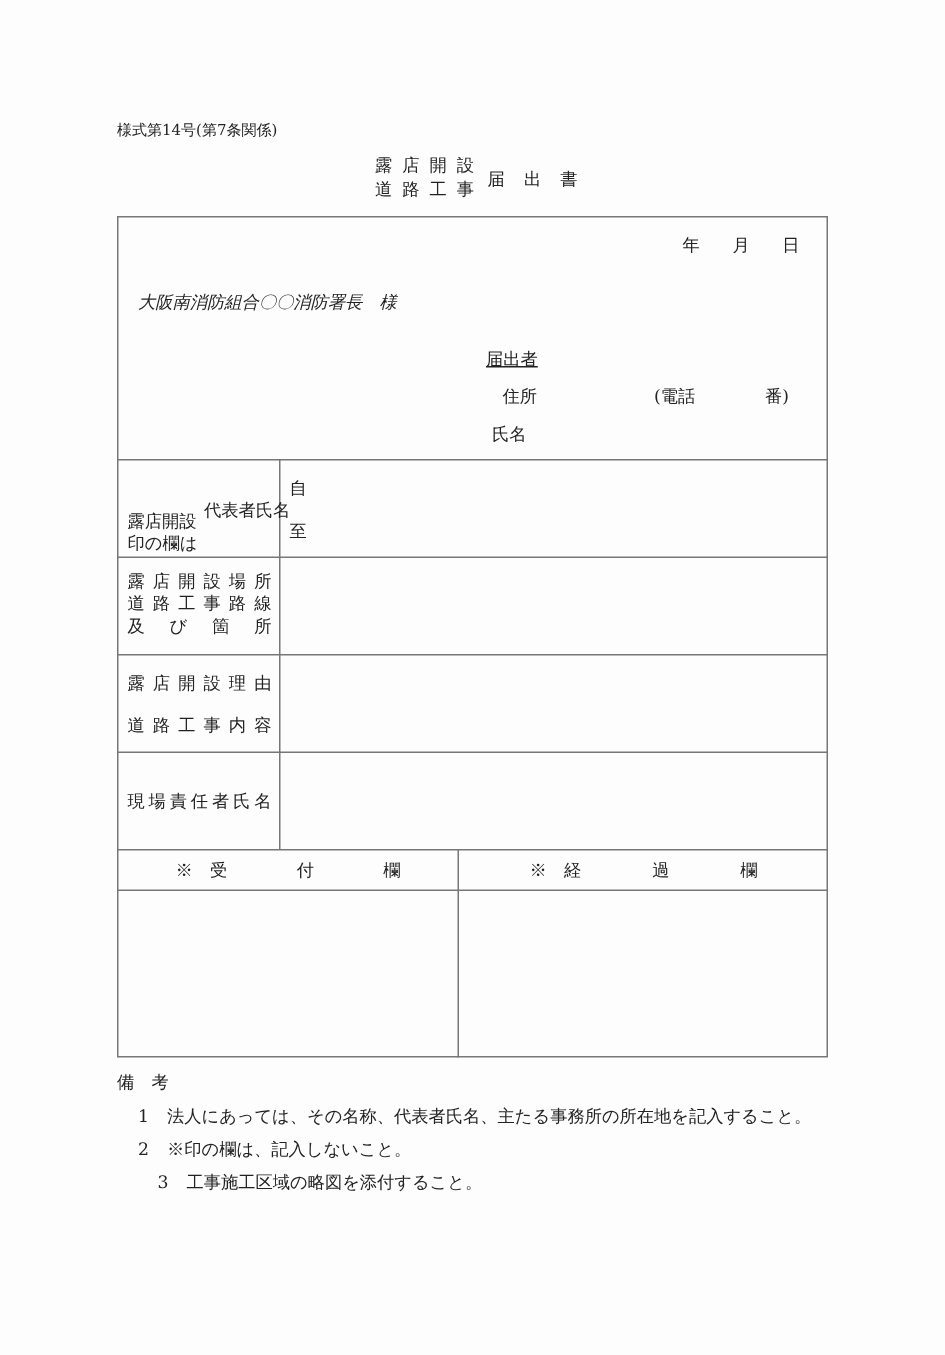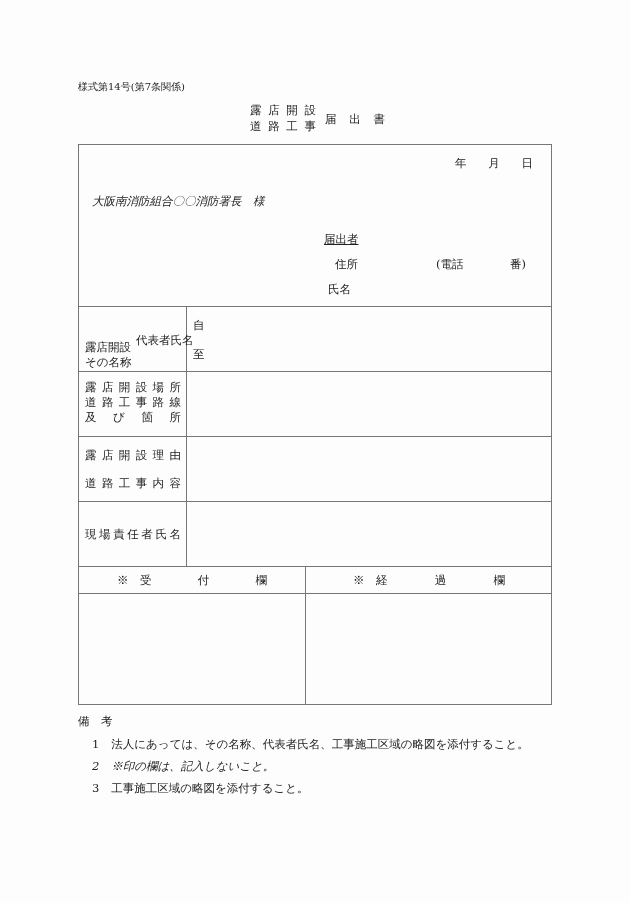--- a/index.html
+++ b/index.html
@@ -61,21 +61,21 @@
 <div class="abs" style="left:324px;top:232px;text-decoration:underline;">届出者</div>
 <div class="abs" style="left:335px;top:257px;">住所</div>
 <div class="abs" style="left:436px;top:257px;">(電話</div>
 <div class="abs" style="left:510px;top:257px;">番)</div>
 <div class="abs" style="left:328px;top:282px;">氏名</div>
 <div class="abs" style="left:380px;top:250px;width:160px;height:20px;"></div>
 <div class="abs" style="left:380px;top:276px;width:160px;height:20px;"></div>
 
 <div class="abs" style="left:85px;top:321px;line-height:15px;margin-top:19px;">
   <div>露店開設</div>
-  <div>その名称</div>
+  <div>印の欄は</div>
 </div>
 <div class="abs" style="left:136px;top:333px;">代表者氏名</div>
 <div class="abs" style="left:193px;top:318px;">自</div>
 <div class="abs" style="left:193px;top:347px;">至</div>
 <div class="abs" style="left:210px;top:310px;width:336px;height:26px;"></div>
 <div class="abs" style="left:210px;top:340px;width:336px;height:26px;"></div>
 
 <div class="abs" style="left:85px;top:380px;width:96px;line-height:15px;">
   <div class="spread">
     <span>露</span>
@@ -147,20 +147,20 @@
     <span>※　経</span>
     <span>過</span>
     <span>欄</span>
   </div>
 </div>
 <div class="abs" style="left:80px;top:595px;width:224px;height:108px;"></div>
 <div class="abs" style="left:307px;top:595px;width:243px;height:108px;"></div>
 
 <div class="abs" style="left:78px;top:714px;font-family:Liberation Mono, monospace;">備　考</div>
 <div class="abs" style="left:92px;top:737px;">
-  <span>1</span><span style="display:inline-block;width:12px;"></span><span>法人にあっては、その名称、代表者氏名、工事施工区域の略図を添付すること。</span>
+  <span>1</span><span style="display:inline-block;width:12px;"></span><span>法人にあっては、その名称、代表者氏名、主たる事務所の所在地を記入すること。</span>
 </div>
-<div class="abs" style="left:92px;top:759px;font-style:italic;">
+<div class="abs" style="left:92px;top:759px;">
   <span>2</span><span style="display:inline-block;width:12px;"></span><span>※印の欄は、記入しないこと。</span>
 </div>
-<div class="abs" style="left:92px;top:781px;">
+<div class="abs" style="left:105px;top:781px;">
   <span>3</span><span style="display:inline-block;width:12px;"></span><span>工事施工区域の略図を添付すること。</span>
 </div>
 
 </body></html>

